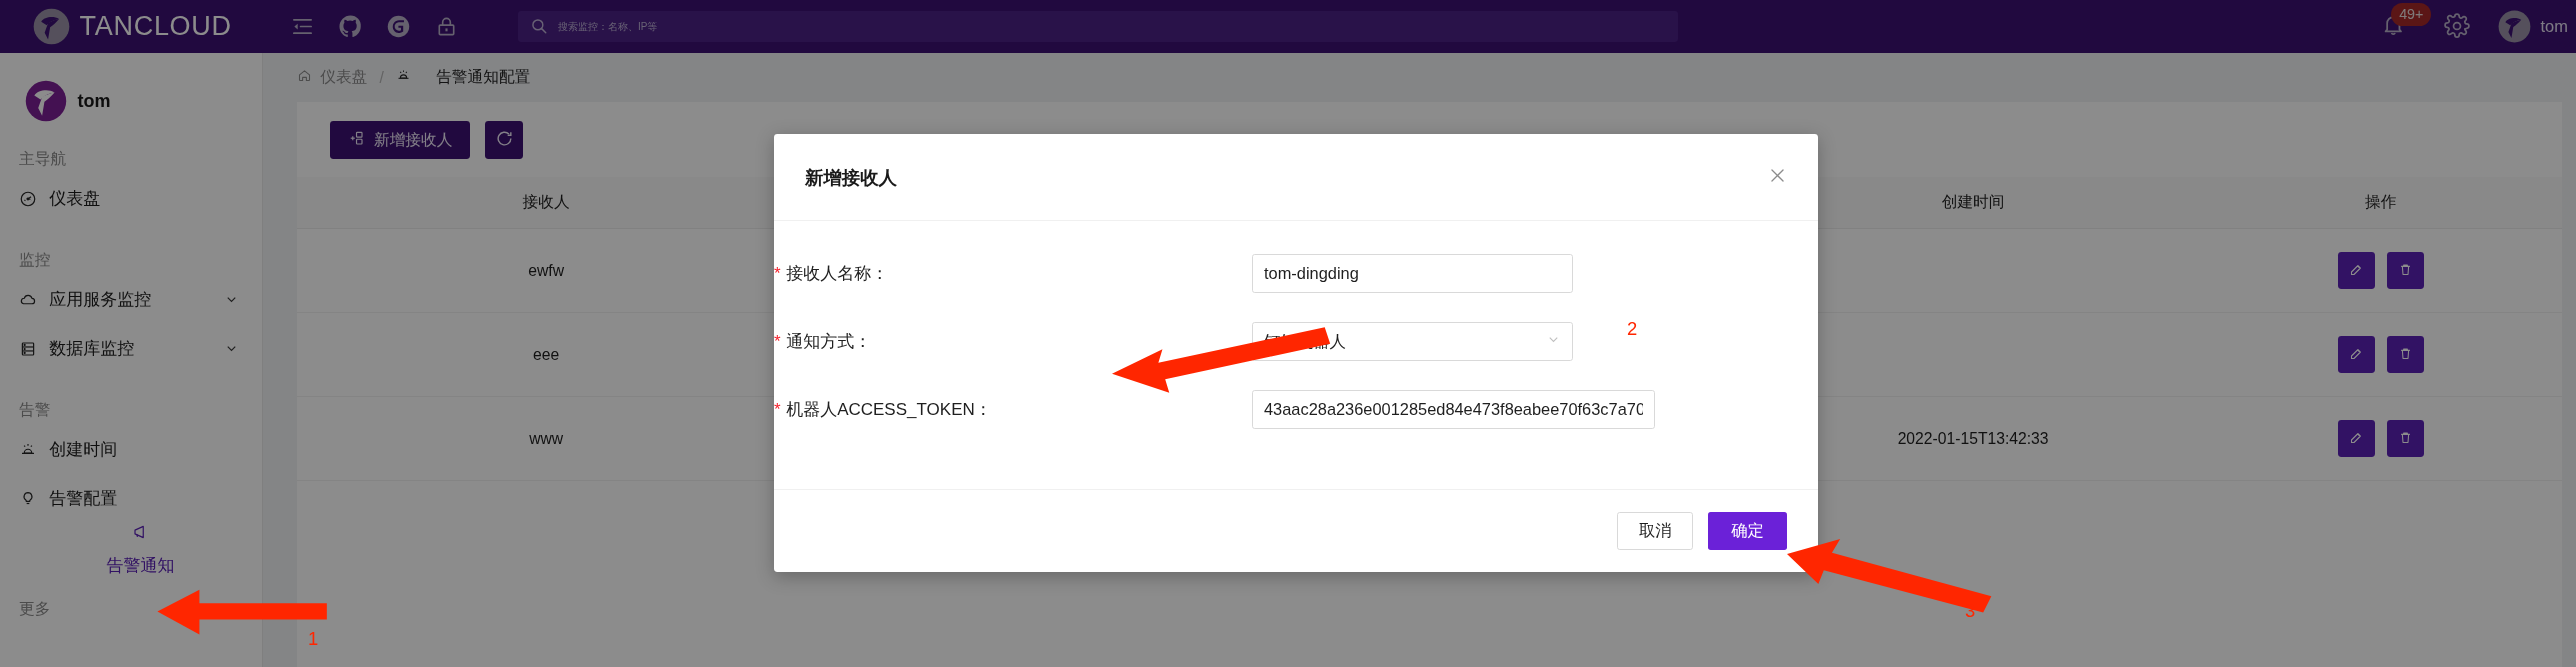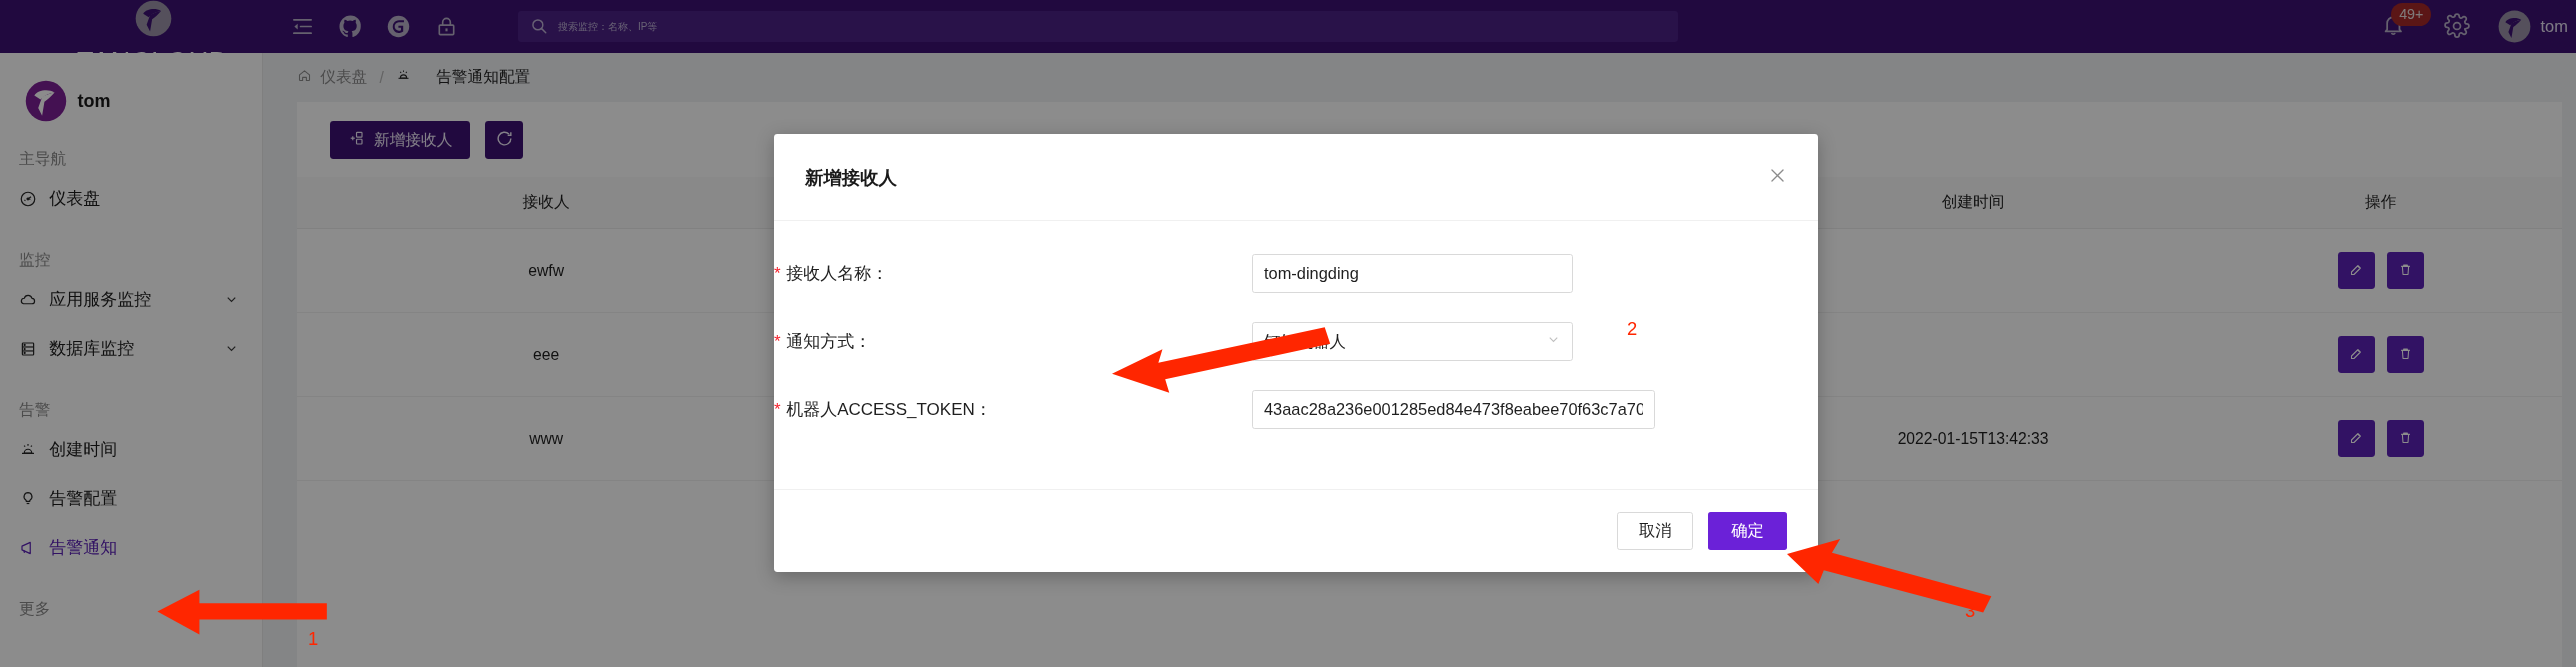--- a/index.html
+++ b/index.html
@@ -14,22 +14,21 @@
   .header {
     position: absolute; top: 0; left: 0;
     width: 2576px; height: 53px;
     background: #3d1273;
     display: flex; align-items: center;
     z-index: 30;
   }
   .brand {
     width: 263px; height: 53px;
     display: flex; align-items: center; gap: 9.6px;
-    padding-left: 43px;
-    flex-direction: column;
+    padding-left: 33px;
   }
   .brand-logo { width: 37px; height: 37px; flex: 0 0 auto; }
   .brand-name {
     color: #ffffff; font-size: 27px; letter-spacing: 0.7px;
     font-weight: 400; white-space: nowrap;
   }
   .hdr-icon {
     width: 48px; height: 53px;
     display: flex; align-items: center; justify-content: center;
     color: #e8e3f2;
@@ -89,21 +88,21 @@
   .side-section {
     font-size: 15.7px; color: #8a8a8a;
     padding: 27px 0 4.1px 19px;
   }
   .side-item {
     height: 49px; display: flex; align-items: center;
     gap: 12.3px; padding-left: 19px; cursor: pointer;
     font-size: 17px; color: #1d1d1d; position: relative;
   }
   .side-item .chev { margin-left: auto; margin-right: 23px; color:#3b3b3b; }
-  .side-item.active { color: #5b21b6; background: transparent; }
+  .side-item.active { color: #5b21b6; background: transparent; flex-direction: column; }
   .side-item.active svg { stroke: #5b21b6; }
   .side-item svg { display:block; flex:0 0 auto; }
 
   
   .content {
     position: absolute; top: 53px; left: 263px;
     width: 2313px; height: 614px;
     background: #f0f2f5;
   }
   .breadcrumb {

